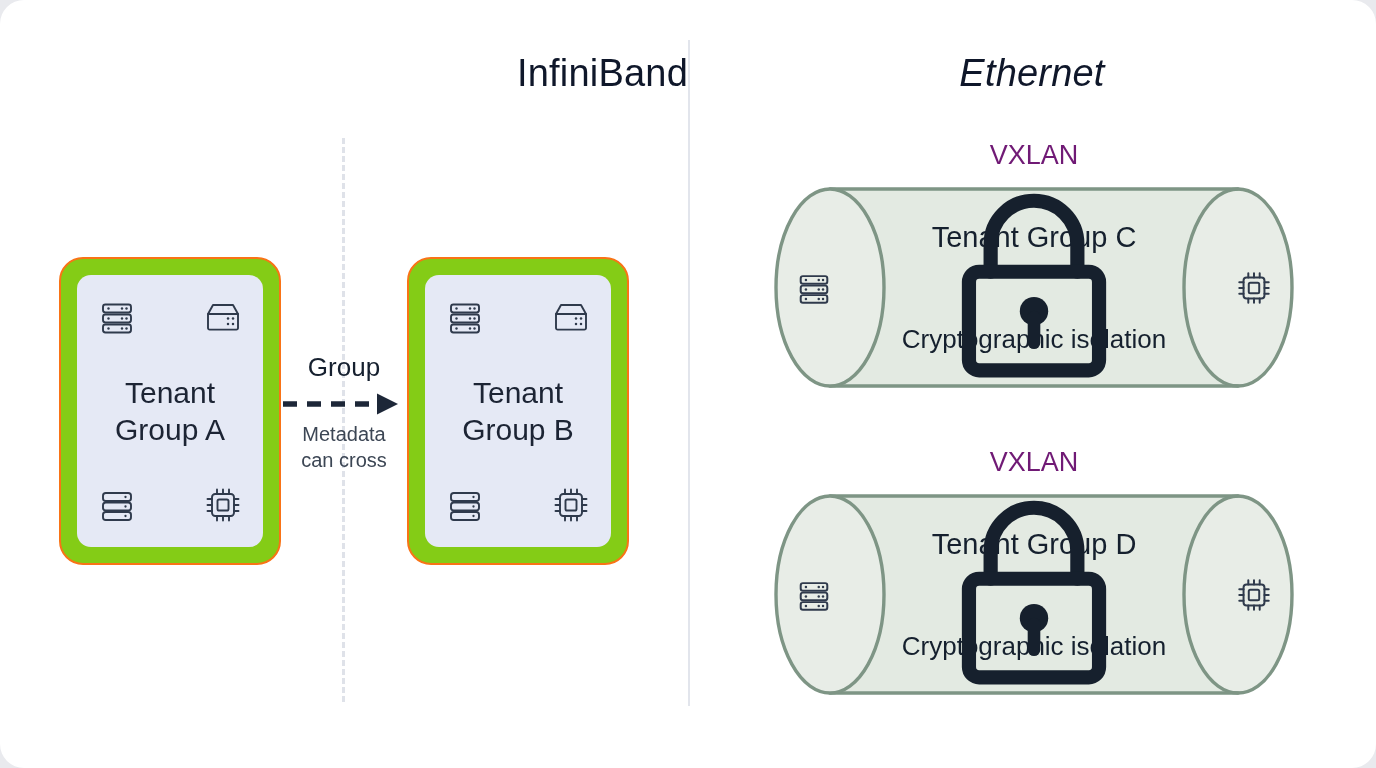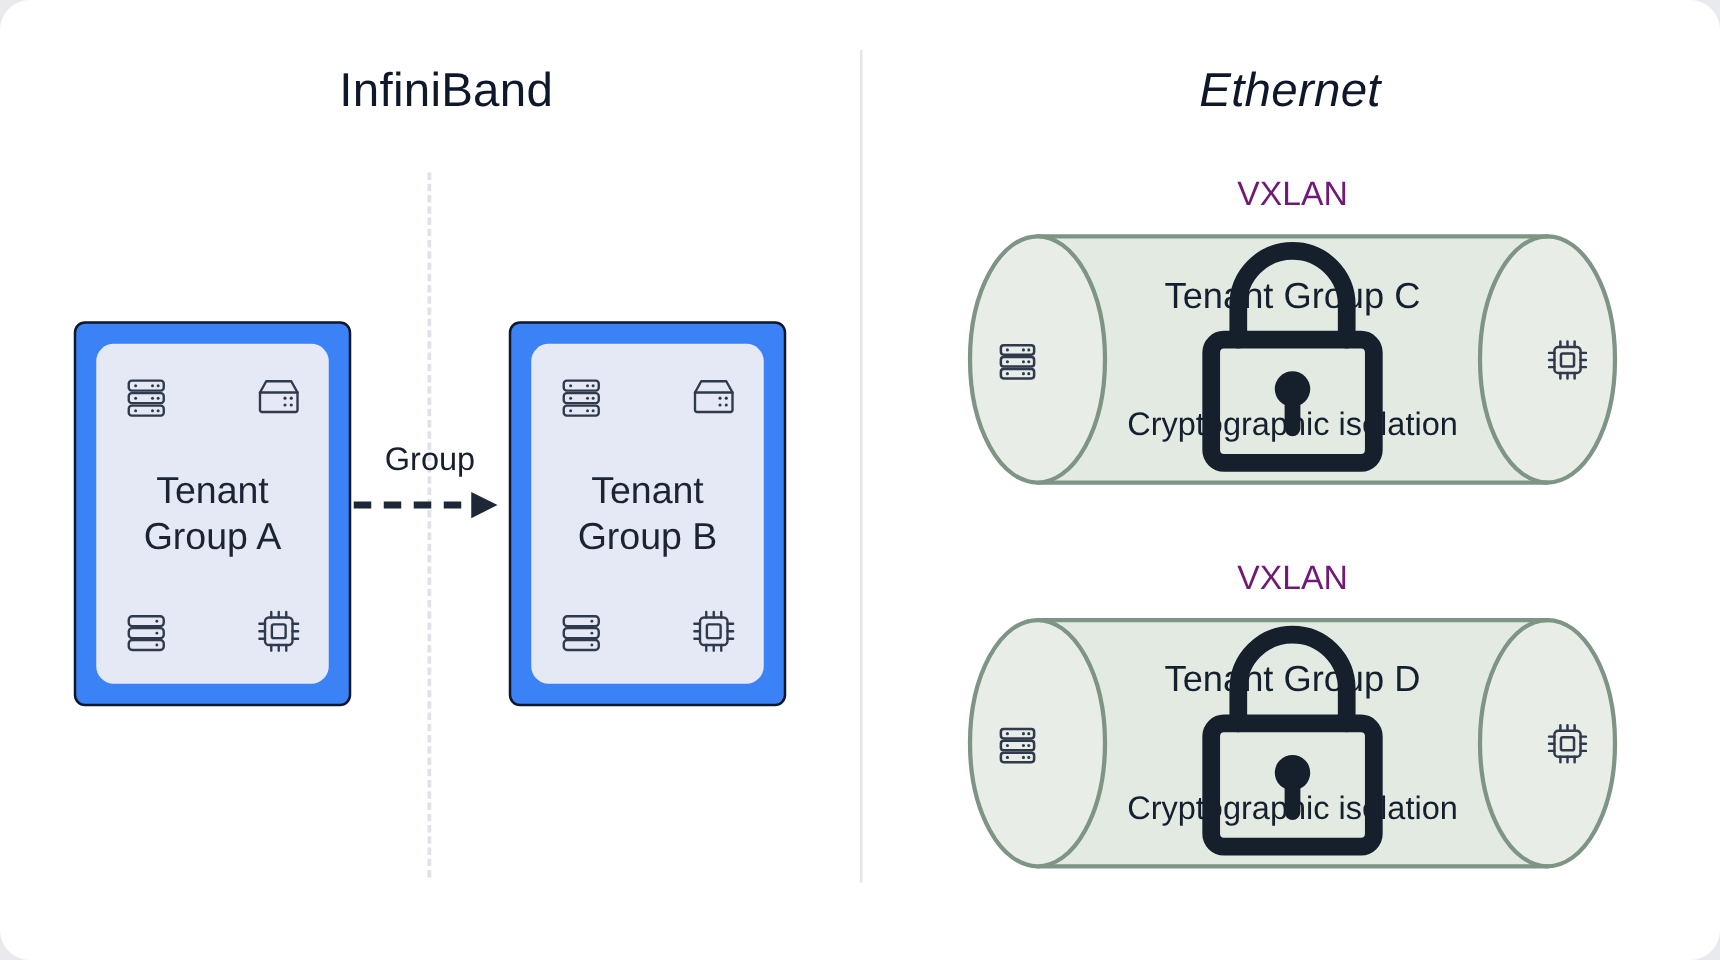--- a/index.html
+++ b/index.html
@@ -20,21 +20,21 @@
   
   .section-title {
     position: absolute;
     font-size: 38px;
     color: #0f172a;
     font-weight: 400;
     text-align: center;
     white-space: nowrap;
     letter-spacing: 0.2px;
   }
-  #ib-title { left: 13px; width: 688px; top: 52px; }
+  #ib-title { left: 0; width: 688px; top: 52px; text-align: right; }
   #eth-title { left: 688px; width: 688px; top: 52px; font-style: italic; }
 
   
   #pane-divider {
     position: absolute;
     left: 688px;
     top: 40px;
     width: 2px;
     height: 666px;
     background: #e2e5ec;
@@ -48,23 +48,23 @@
     width: 0;
     height: 564px;
     border-left: 3px dashed #dfe2e9;
   }
 
   
   .tenant-card {
     position: absolute;
     width: 222px;
     height: 308px;
-    background: #3b82f6;
-    border: 2px solid #0f172a;
-    border-radius: 9px;
+    background: #84cc16;
+    border: 2px solid #f97316;
+    border-radius: 24px;
     box-sizing: border-box;
   }
   .tenant-inner {
     position: absolute;
     left: 16px;
     top: 16px;
     right: 16px;
     bottom: 16px;
     background: #e5e9f5;
     border-radius: 14px;
@@ -257,20 +257,22 @@
   <div id="pkeys-group">
     <div id="pkeys-label">Group</div>
 
     <div id="pkeys-arrow">
       <svg width="126" height="30" viewBox="0 0 126 30" fill="none">
         <path d="M2 15 H102" stroke="#1d2738" stroke-width="5.5" stroke-dasharray="14 10" stroke-linecap="butt"></path>
         <path d="M96 4.5 L117 15 L96 25.5 Z" fill="#1d2738"></path>
       </svg>
     </div>
 
+    <div id="pkeys-sub">Metadata
+can cross</div>
   </div>
 
   <div class="tenant-card" id="card-b">
     <div class="tenant-inner">
 
       <span class="card-icon tl">
         <svg viewBox="0 0 40 40" fill="none" stroke="#2f3a4c" stroke-width="1.9">
           <rect x="6" y="7.5" width="28" height="8" rx="2.4"></rect>
           <rect x="6" y="17.5" width="28" height="8" rx="2.4"></rect>
           <rect x="6" y="27.5" width="28" height="8" rx="2.4"></rect>

